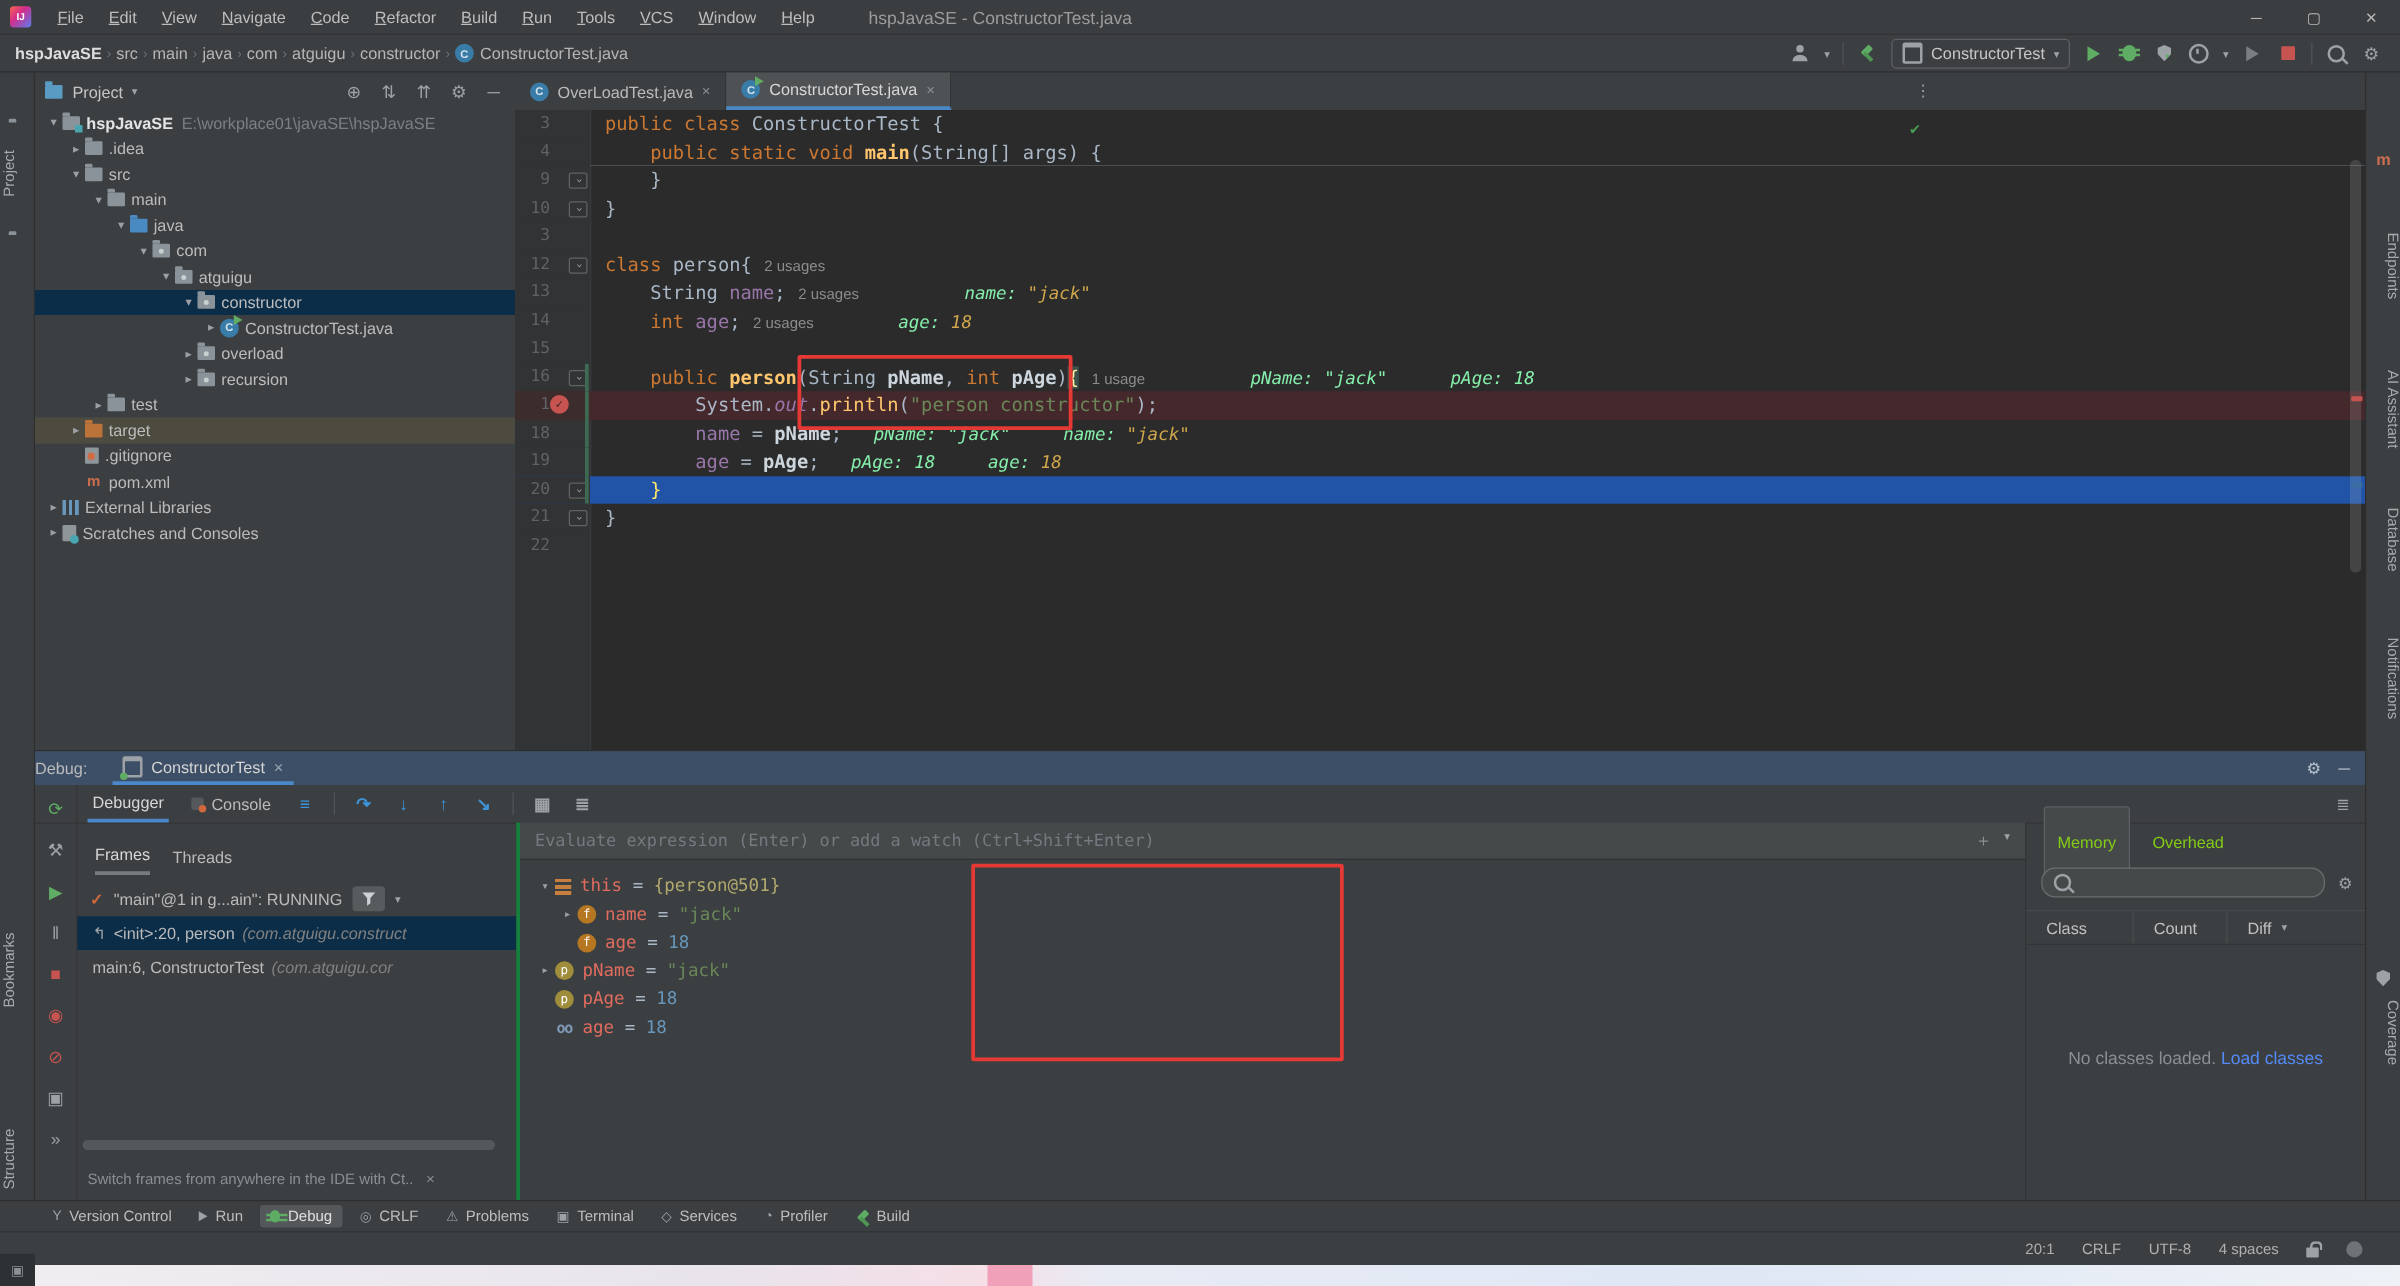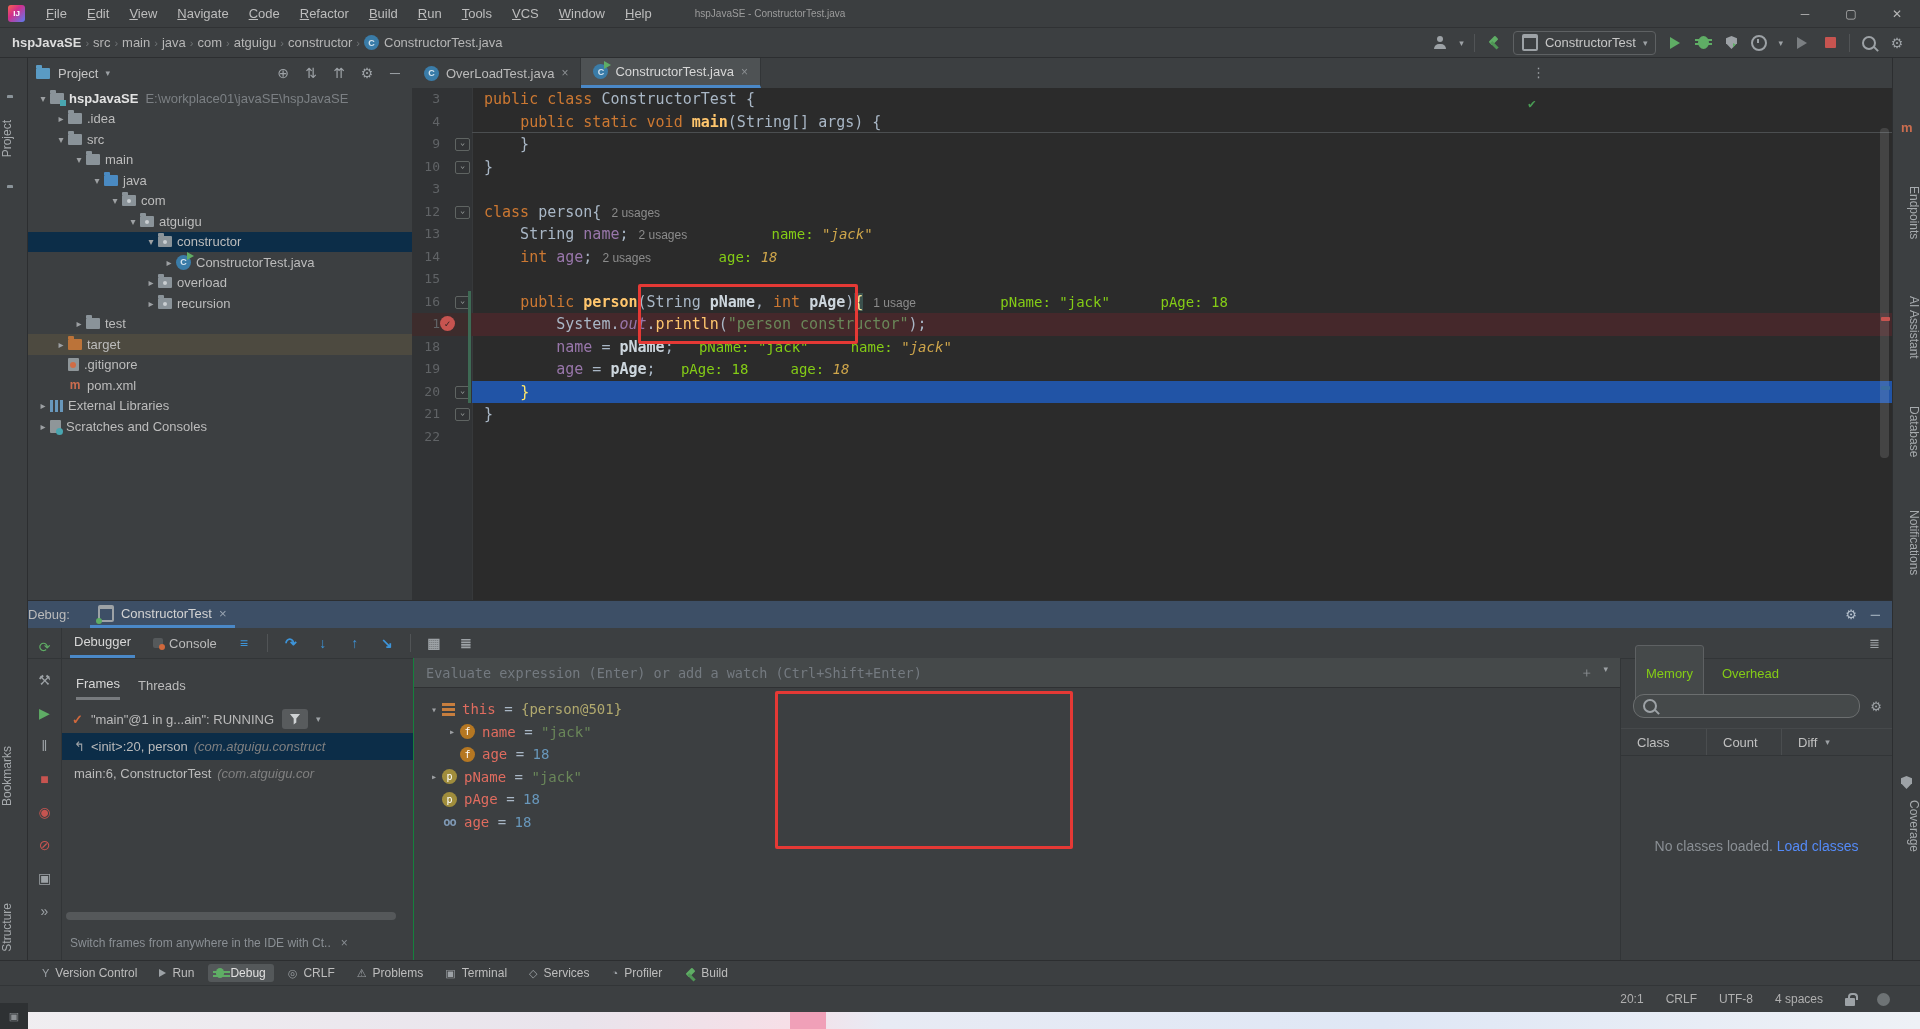--- a/index.html
+++ b/index.html
@@ -4,21 +4,21 @@
 <style>
   html,body{margin:0;padding:0;background:#1e1e1e}
   body{width:1920px;height:1029px;position:relative;font-family:"Liberation Sans",sans-serif;color:#bbbbbb;overflow:hidden;font-size:13px}
   .abs{position:absolute}
   
   #titlebar{position:absolute;left:0;top:0;width:1920px;height:28px;background:#3b3e40;display:flex;align-items:center;border-bottom:1px solid #303234;box-sizing:border-box}
   .app-logo{width:17px;height:17px;margin:0 12px 0 8px;border-radius:3px;background:linear-gradient(135deg,#f9644d 0%,#d22e8b 40%,#5a7cf2 100%);color:#fff;font-size:8px;font-weight:bold;display:flex;align-items:center;justify-content:center}
   .menus{display:flex;gap:2px}
   .menu-item{padding:3px 9px;color:#bdbdbd;font-size:13px}
   .menu-item:first-letter{text-decoration:underline}
-  .win-title{margin-left:34px;color:#9c9c9c;font-size:10px}
+  .win-title{margin-left:34px;color:#9c9c9c;font-size:14px}
   .win-btns{margin-left:auto;display:flex}
   .win-btn{width:46px;height:27px;display:flex;align-items:center;justify-content:center;color:#b7b7b7;font-size:12px}
   
   #navbar{position:absolute;left:0;top:28px;width:1920px;height:30px;background:#3c3f41;display:flex;align-items:center;border-bottom:1px solid #2c2e30;box-sizing:border-box}
   .crumbs{display:flex;align-items:center;margin-left:12px;gap:4px;font-size:13px;color:#b6b6b6}
   .crumb-root{font-weight:bold;color:#dddddd}
   .crumb-sep{color:#6f7375;font-size:11px}
   .nav-right{margin-left:auto;display:flex;align-items:center;gap:10px;margin-right:14px}
   .vdiv{width:1px;height:18px;background:#515456}
   .combo{display:flex;align-items:center;gap:7px;border:1px solid #5e6163;border-radius:4px;height:22px;padding:0 8px;color:#c7c7c7}
@@ -93,21 +93,21 @@
   .bpline .gut{background:#3d2c2c}
   .lnum{position:absolute;left:0;top:0;width:28px;text-align:right;color:#606366;font-size:13px}
   .foldm{position:absolute;left:44px;top:4px;width:11px;height:13px;border:1px solid #5f6462;border-radius:2px;color:#9a9f9d;font-size:9px;line-height:12px;text-align:center;transform:rotate(90deg)}
   .bpdot{position:absolute;left:28px;top:3px;width:15px;height:15px;border-radius:50%;background:#c75450;color:#3b2525;font-size:10px;line-height:15px;text-align:center;font-weight:bold}
   .vcsbar{position:absolute;left:56px;top:0;width:3px;height:100%;background:#3e6a54}
   .tk-kw{color:#cc7832}.tk-pl{color:#a9b7c6}.tk-pld{color:#cdd6dd;font-weight:bold}
   .tk-mth{color:#ffc66d;font-weight:bold}.tk-mth2{color:#ffc66d}
   .tk-fld{color:#9876aa}.tk-out{color:#9876aa;font-style:italic}
   .tk-str{color:#6a8759}
   .tk-usage{font-family:"Liberation Sans",sans-serif;font-size:12px;color:#8c8c8c}
-  .tk-hint{color:#84cc16;font-size:14px}
+  .tk-hint{color:#86efac;font-style:italic;font-size:14px}
   .tk-hintval{color:#cfa64b;font-style:italic;font-size:14px}
   .tk-brhl{background:#3b514d;color:#ffef9e}
   .tk-ybrace{color:#ffe76b}
   .redbox{position:absolute;border:3px solid #e53935;border-radius:2px;pointer-events:none;z-index:5}
   #redbox1{left:226px;top:196px;width:214px;height:54px}
   .scrollthumb{position:absolute;right:3px;top:40px;width:9px;height:330px;background:rgba(255,255,255,.12);border-radius:4px}
   .stripe-mark{position:absolute;right:2px;width:9px;height:4px;border-radius:1px}
   .inspect-ok{position:absolute;left:1116px;top:8px;color:#499c54;font-size:13px;font-weight:bold}
   
   #debug{position:absolute;left:28px;top:600px;width:1864px;height:360px;background:#3c3f41;border-top:1px solid #2c2e30;box-sizing:border-box}
@@ -131,21 +131,21 @@
   .check{color:#d0683c;font-size:13px;font-weight:bold}
   .funnel-btn{width:26px;height:20px;background:#585b5d;border-radius:3px;display:flex;align-items:center;justify-content:center}
   .ico-funnel{width:11px;height:11px;background:#cfd2d4;clip-path:polygon(0 0,100% 0,62% 45%,62% 82%,38% 100%,38% 45%)}
   .frame-row{height:27px;display:flex;align-items:center;gap:6px;padding-left:12px;white-space:nowrap;overflow:hidden}
   .frame-row.sel{background:#0c2d48}
   .fpkg{color:#808080;font-style:italic}
   .fr-ico{color:#9da2a6;font-size:13px}
   .hscroll{position:absolute;left:4px;bottom:40px;width:330px;height:8px;background:#55585a;border-radius:4px}
   .frames-footer{position:absolute;left:8px;bottom:10px;color:#8a8f94;font-size:12px;display:flex;gap:10px;align-items:center}
   
-  .vars{position:absolute;left:351px;top:0;right:272px;bottom:0;border-left:1px solid #15803d}
+  .vars{position:absolute;left:351px;top:0;right:272px;bottom:0;border-left:3px solid #15803d}
   .evalbar{height:29px;background:#45494a;border-bottom:1px solid #2f3133;display:flex;align-items:center;padding:0 12px;font-family:"DejaVu Sans Mono",monospace;font-size:13.5px;color:#747a80}
   .eval-right{margin-left:auto;display:flex;gap:10px;color:#8c9093;font-family:"Liberation Sans",sans-serif}
   .varlist{position:absolute;left:0;top:40px;right:0;font-family:"DejaVu Sans Mono",monospace;font-size:14px}
   .var-row{height:22.5px;display:flex;align-items:center;white-space:pre}
   .var-chev{width:16px;text-align:center;color:#9da0a3;font-size:10px;flex:none}
   .vic{width:15px;height:15px;border-radius:50%;color:#fff;font-size:10px;display:flex;align-items:center;justify-content:center;margin-right:7px;flex:none}
   .vic.f{background:#b57722}.vic.p{background:#a08d3c}
   .vic.this{border-radius:0;background:repeating-linear-gradient(to bottom,#c77e3e 0 3px,transparent 3px 5px);width:13px;height:13px}
   .vic.watch{background:none;color:#7f99b5;font-weight:bold;letter-spacing:-1px;font-size:12px}
   .vname{color:#e06c5f}

